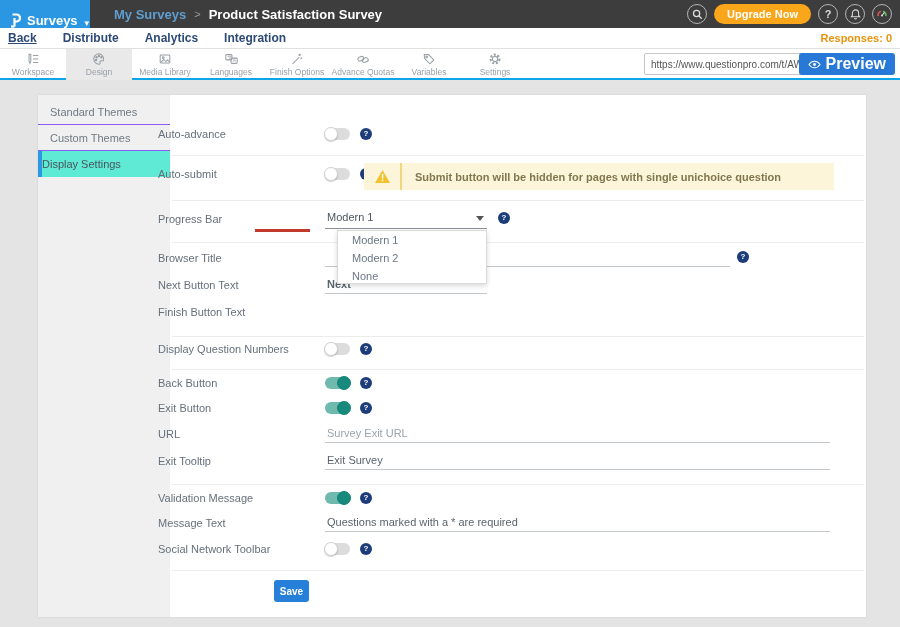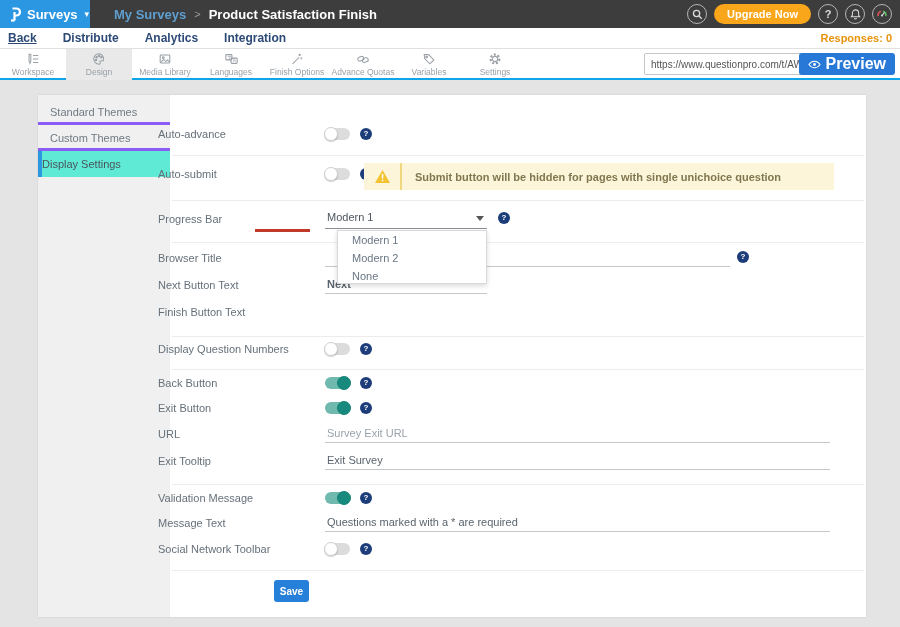--- a/index.html
+++ b/index.html
@@ -5,21 +5,21 @@
   * { margin:0; padding:0; box-sizing:border-box; }
   html,body { width:900px; height:627px; }
   body {
     font-family:"Liberation Sans", sans-serif;
     background:#e4e4e4; position:relative; overflow:hidden;
     -webkit-font-smoothing:antialiased;
   }
 
   
   .topbar { position:absolute; left:0; top:0; width:900px; height:28px; background:#3d3d3d; display:flex; align-items:center; }
-  .logo-area { width:90px; height:28px; background:#2b97e3; display:flex; align-items:center; padding-left:8px; gap:6px; color:#fff; }
+  .logo-area { width:90px; height:28px; background:#2b97e3; display:flex; align-items:flex-end; padding-left:8px; gap:6px; color:#fff; }
   .logo-mark { display:flex; align-items:center; }
   .product-name { font-size:13px; font-weight:700; color:#fff; }
   .product-caret { font-size:9px; color:#fff; margin-left:1px; }
   .crumbs { display:flex; align-items:center; gap:8px; margin-left:24px; font-size:13px; }
   .crumb-parent { color:#5e9fd0; font-weight:600; }
   .crumb-sep { color:#9a9a9a; font-size:11px; }
   .crumb-current { color:#ffffff; font-weight:600; }
   .topbar-right { margin-left:auto; display:flex; align-items:center; gap:7px; padding-right:8px; }
   .circle-btn { width:20px; height:20px; border:1.5px solid #b5b5b5; border-radius:50%; display:flex; align-items:center; justify-content:center; color:#dcdcdc; font-size:11px; font-weight:700; }
   .upgrade-btn { height:20px; border-radius:10px; background:#f9a61a; color:#fff; font-size:11px; font-weight:700; display:flex; align-items:center; padding:0 13px; }
@@ -40,21 +40,21 @@
   .share-wrap { position:absolute; right:74px; top:4px; width:182px; height:22px; border:1px solid #c6c6c6; border-radius:2px; background:#fff; display:flex; align-items:center; }
   .share-input { border:none; outline:none; width:158px; font-size:10px; color:#555; padding-left:6px; font-family:"Liberation Sans",sans-serif; background:transparent; }
   .share-pencil { font-size:12px; color:#555; }
   .preview-btn { position:absolute; right:5px; top:4px; height:22px; background:#2878d8; border-radius:3px; color:#fff; font-size:16px; font-weight:700; display:flex; align-items:center; gap:5px; padding:0 9px; }
 
   
   .main { position:absolute; left:0; top:80px; width:900px; height:547px; background:#e4e4e4; }
   .panel { position:absolute; left:38px; top:15px; width:828px; height:522px; background:#fff; box-shadow:0 0 2px rgba(0,0,0,.10); }
 
   .sidebar { position:absolute; left:0; top:0; width:132px; height:100%; background:#f0f0f0; }
-  .sb-item { height:26px; line-height:26px; font-size:11px; color:#707a84; padding-left:12px; background:#f0f0f0; border-bottom:3px solid #8b5cf6; }
+  .sb-item { height:26px; line-height:26px; font-size:11px; color:#707a84; padding-left:12px; background:#f0f0f0; border-bottom:1px solid #8b5cf6; }
   .sb-item.active { background:#5eead4; border-left:4px solid #2b98e0; padding-left:0; color:#4a545e; border-bottom:none; }
   .sb-items { margin-top:4px; }
 
   .form { position:absolute; left:132px; top:0; width:696px; height:100%; font-size:11px; }
   .divider { position:absolute; left:2px; right:2px; height:1px; background:#ececec; }
   .flabel { position:absolute; left:-12px; width:152px; text-align:left; color:#66707a; white-space:nowrap; font-size:11px; }
 
   .toggle { position:absolute; left:155px; display:inline-block; width:25px; height:12px; border-radius:6px; background:#dcdcdc; }
   .toggle .knob { position:absolute; left:-1px; top:-1.5px; width:14px; height:14px; border-radius:50%; background:#fff; border:1px solid #cfcfcf; box-shadow:0 1px 1px rgba(0,0,0,.18); }
   .toggle.on { background:#6fb9af; }
@@ -94,21 +94,21 @@
         <path d="M6.5 6v8.5" stroke="#fff" stroke-width="2.2" fill="none"></path>
         <path d="M6.5 14.5H3" stroke="#fff" stroke-width="2.2" fill="none"></path>
       </svg>
     </span>
     <span class="product-name">Surveys</span>
     <span class="product-caret">▾</span>
   </div>
   <div class="crumbs">
     <span class="crumb-parent">My Surveys</span>
     <span class="crumb-sep">&gt;</span>
-    <span class="crumb-current">Product Satisfaction Finish</span>
+    <span class="crumb-current">Product Satisfaction Survey</span>
   </div>
   <div class="topbar-right">
     <span class="circle-btn">
       <svg class="white-icon" width="11" height="11" viewBox="0 0 12 12">
         <circle cx="5" cy="5" r="3.4" stroke-width="1.4"></circle>
         <path d="M7.6 7.6L10.6 10.6" stroke-width="1.4"></path>
       </svg>
     </span>
     <span class="upgrade-btn">Upgrade Now</span>
     <span class="circle-btn">?</span>

